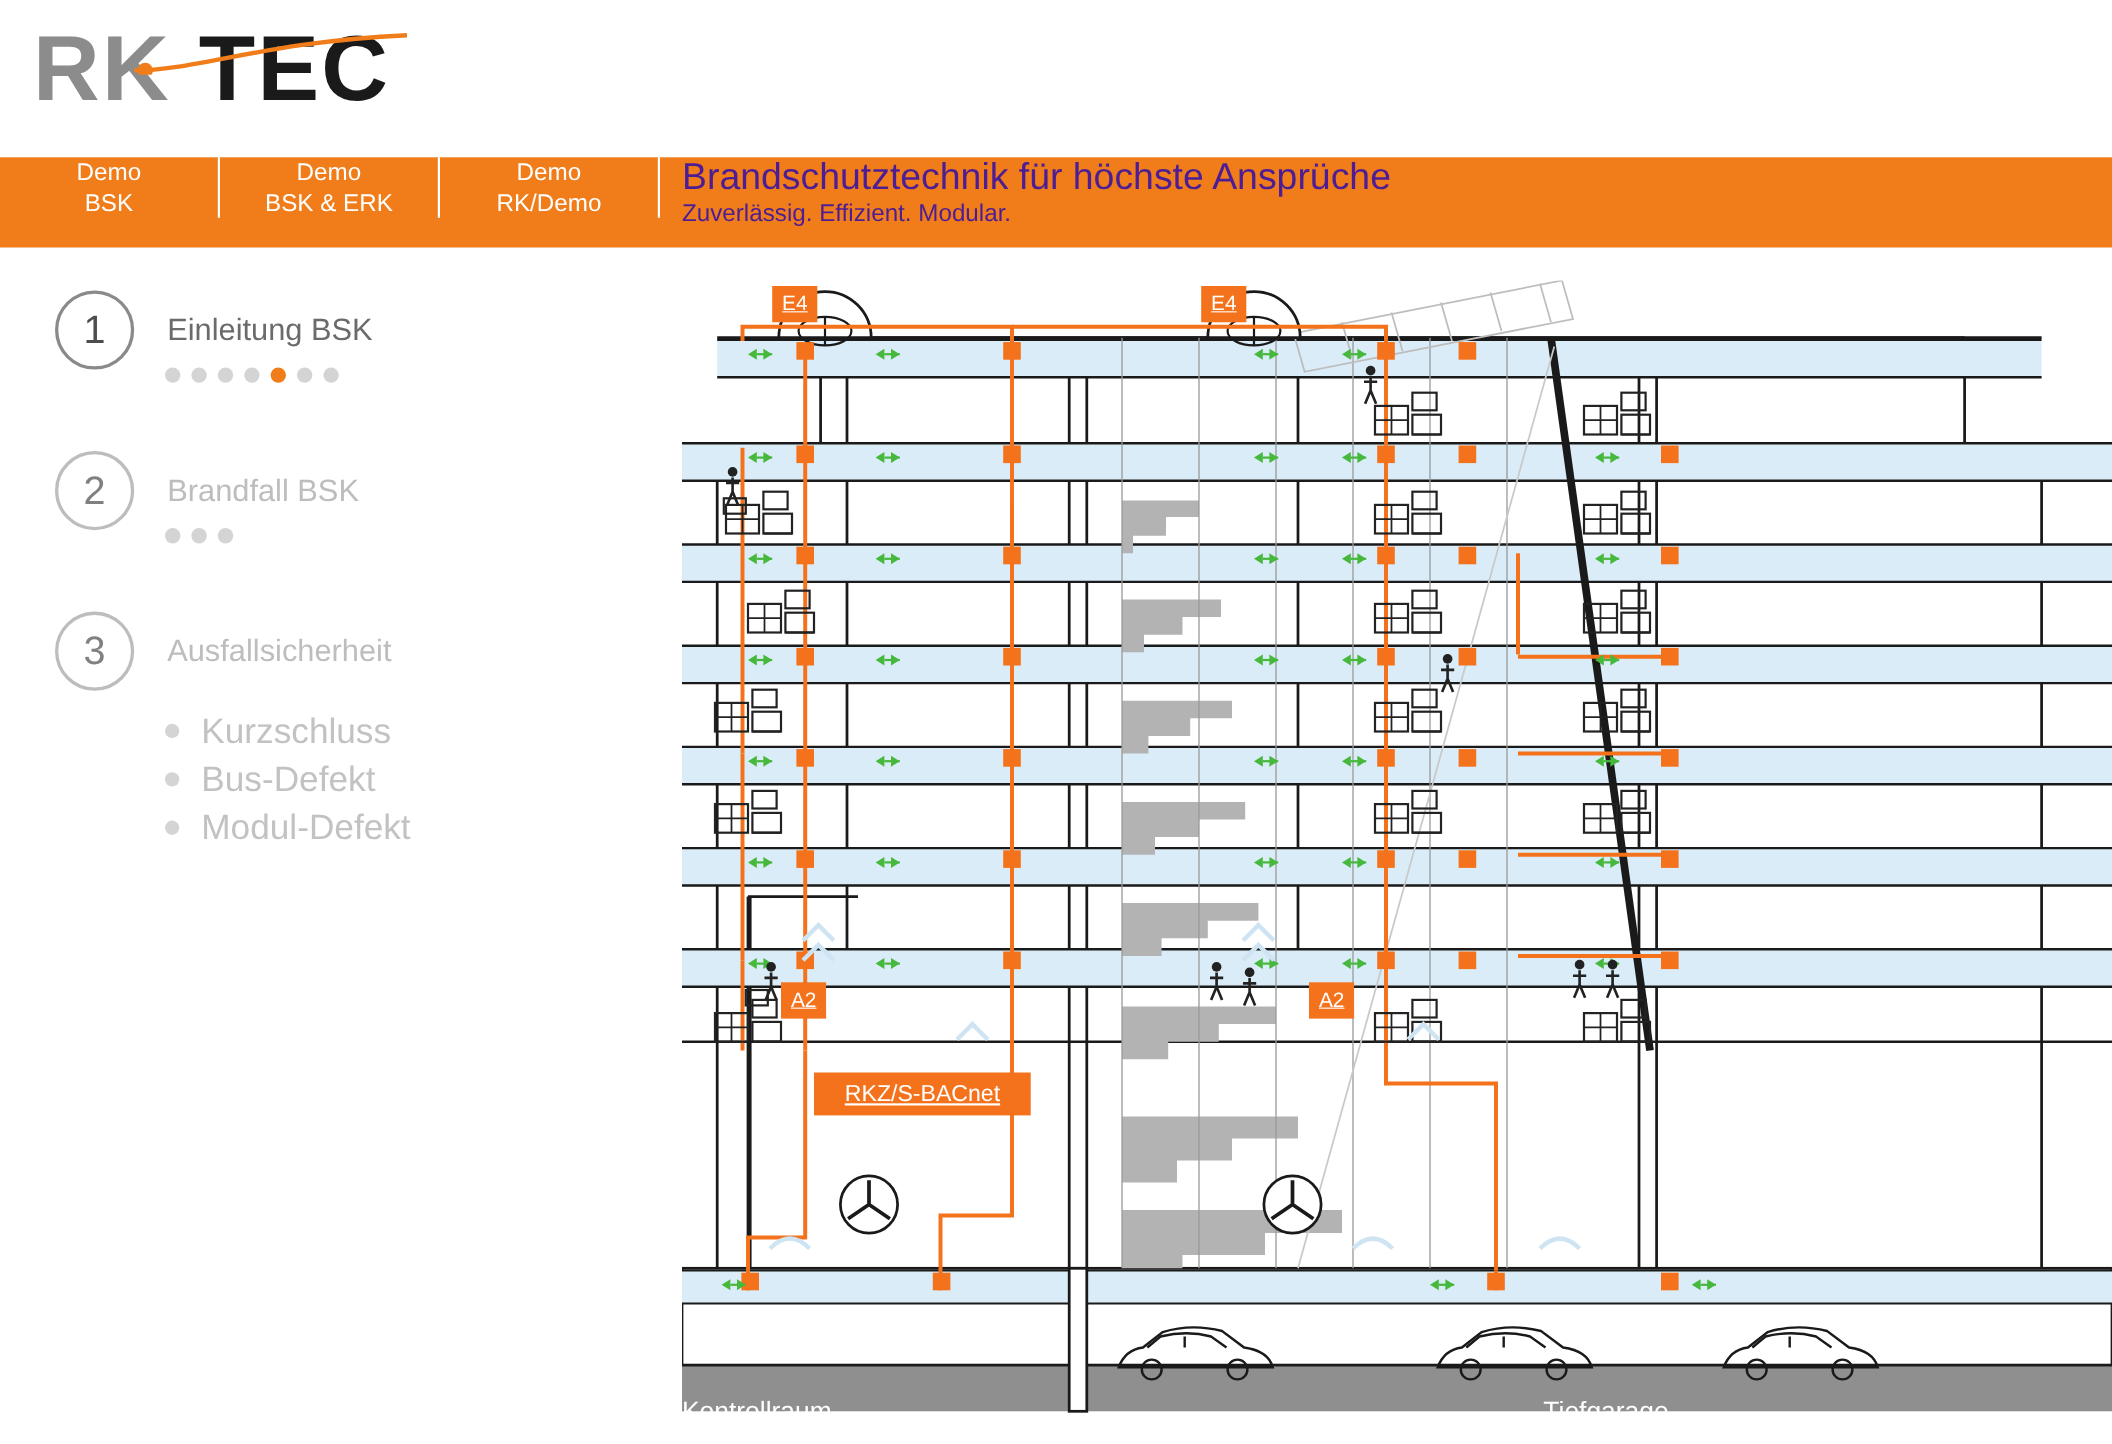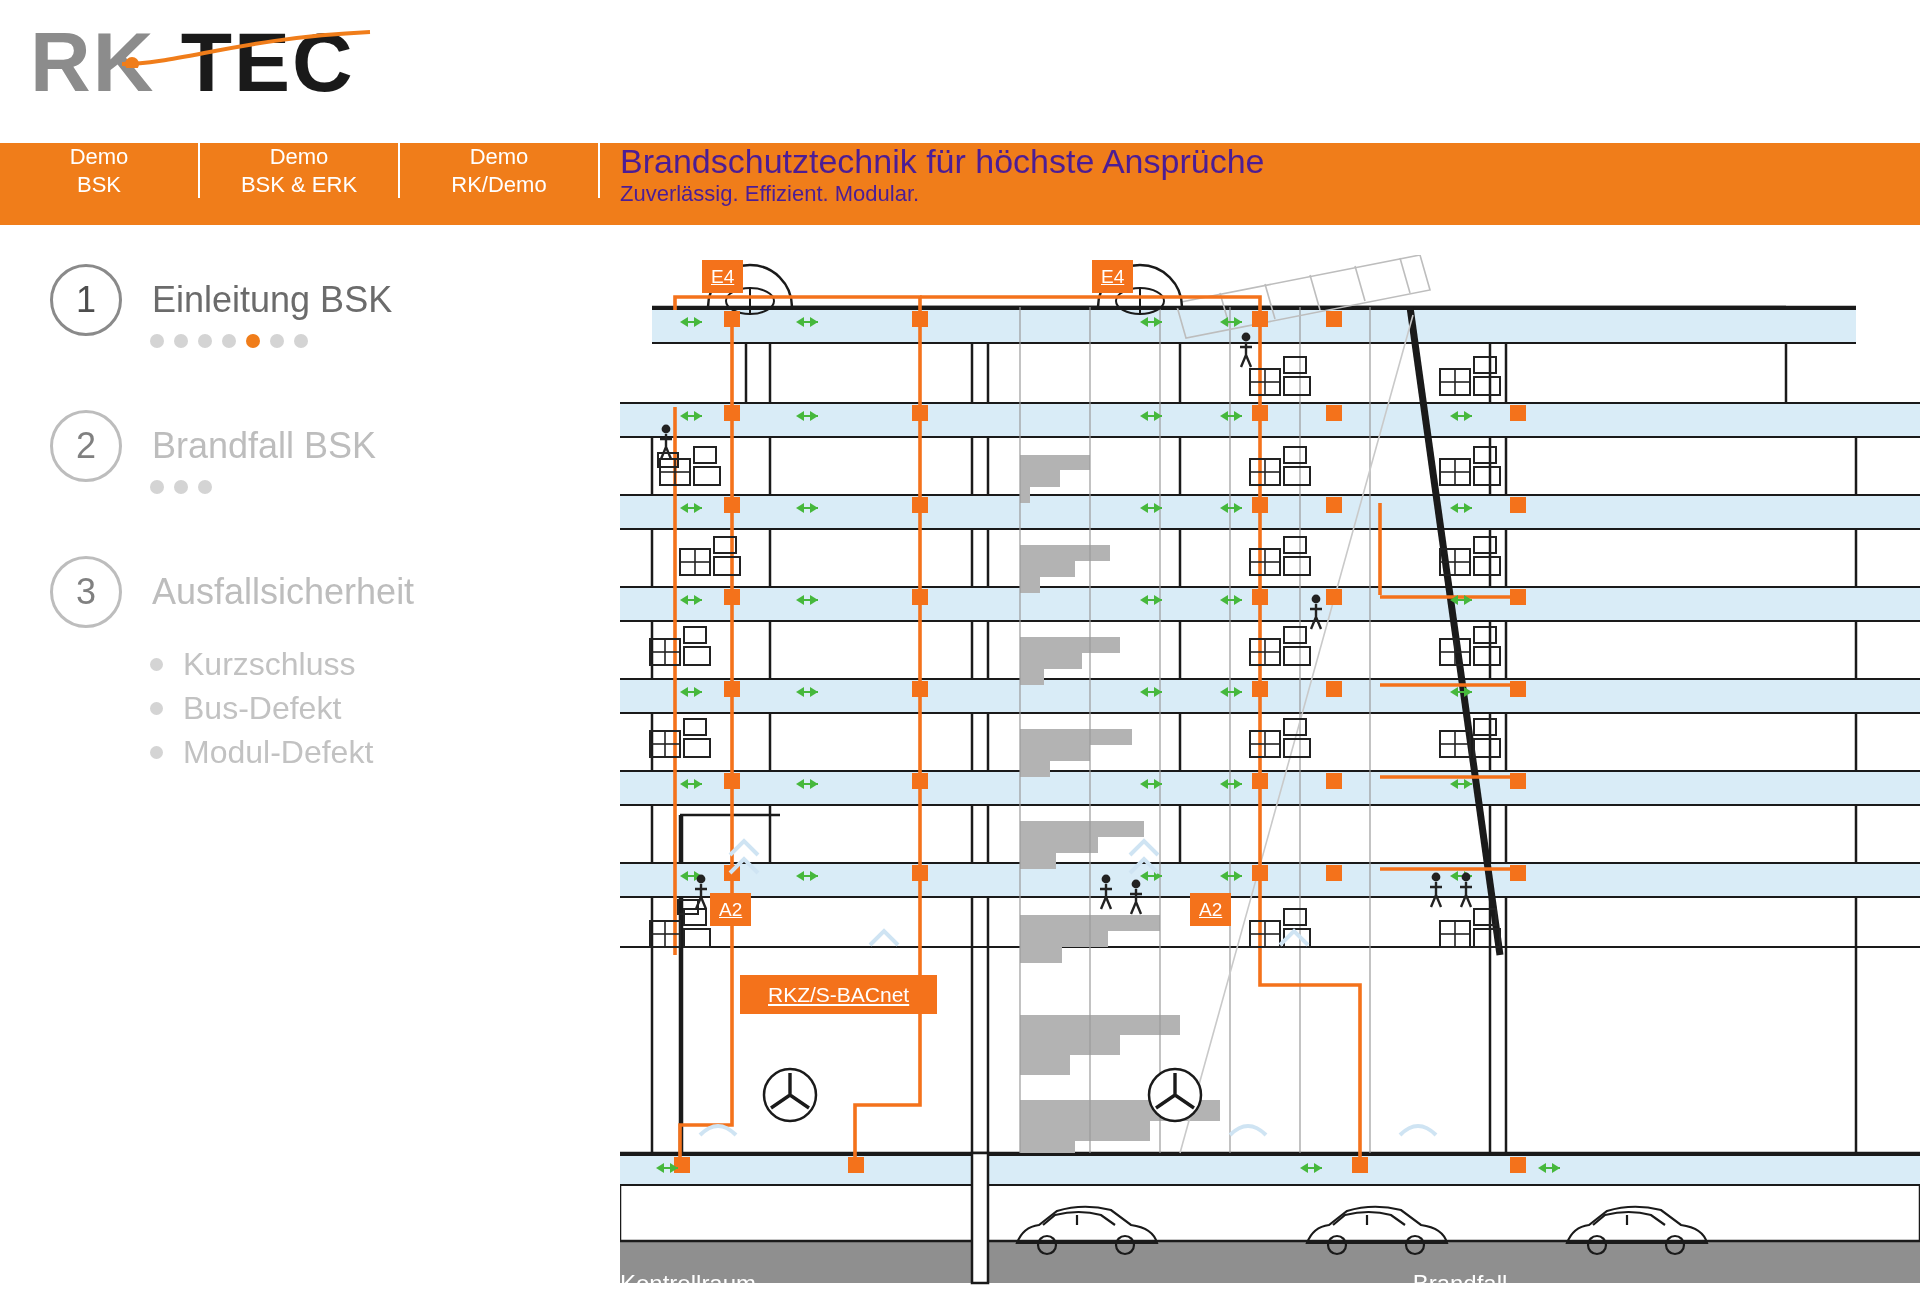--- a/index.html
+++ b/index.html
@@ -103,21 +103,21 @@
     justify-content: center;
     margin-left: 50px;
     background: #fff;
   }
   .nav-circle.active {
     border-color: #8a8a8a;
     color: #4d4d4d;
   }
   .nav-title {
     margin-left: 30px;
-    font-size: 36px;
+    font-size: 28px;
     color: #bdbdbd;
   }
   .nav-title.active { color: #6b6b6b; }
   .dots {
     margin-left: 150px;
     margin-top: -6px;
     display: flex;
     gap: 10px;
   }
   .dot {
@@ -726,15 +726,15 @@
     <text x="150" y="1014" font-family="Liberation Sans, sans-serif" font-size="23" fill="#ffffff">&nbsp;</text>
   </svg>
 
   <div class="badge" style="left:82px; top:5px;">E4</div>
   <div class="badge" style="left:472px; top:5px;">E4</div>
   <div class="badge" style="left:90px; top:638px;">A2</div>
   <div class="badge" style="left:570px; top:638px;">A2</div>
   <div class="badge wide" style="left:120px; top:720px;">RKZ/S-BACnet</div>
 
   <div style="position:absolute; left:0px; top:1015px; width:440px; text-align:left; color:#ffffff; font-size:24px;">Kontrollraum</div>
-  <div style="position:absolute; left:380px; top:1015px; width:920px; text-align:center; color:#ffffff; font-size:24px;">Brandfall</div>
+  <div style="position:absolute; left:380px; top:1015px; width:920px; text-align:center; color:#ffffff; font-size:24px;">Tiefgarage</div>
 
 </div>
 
 </body></html>

